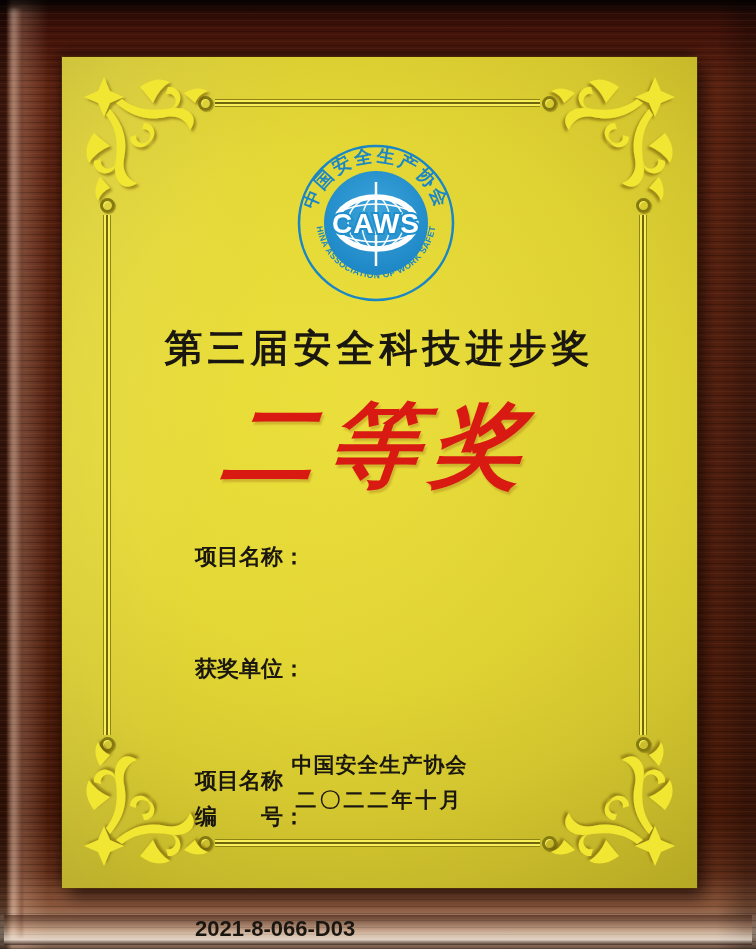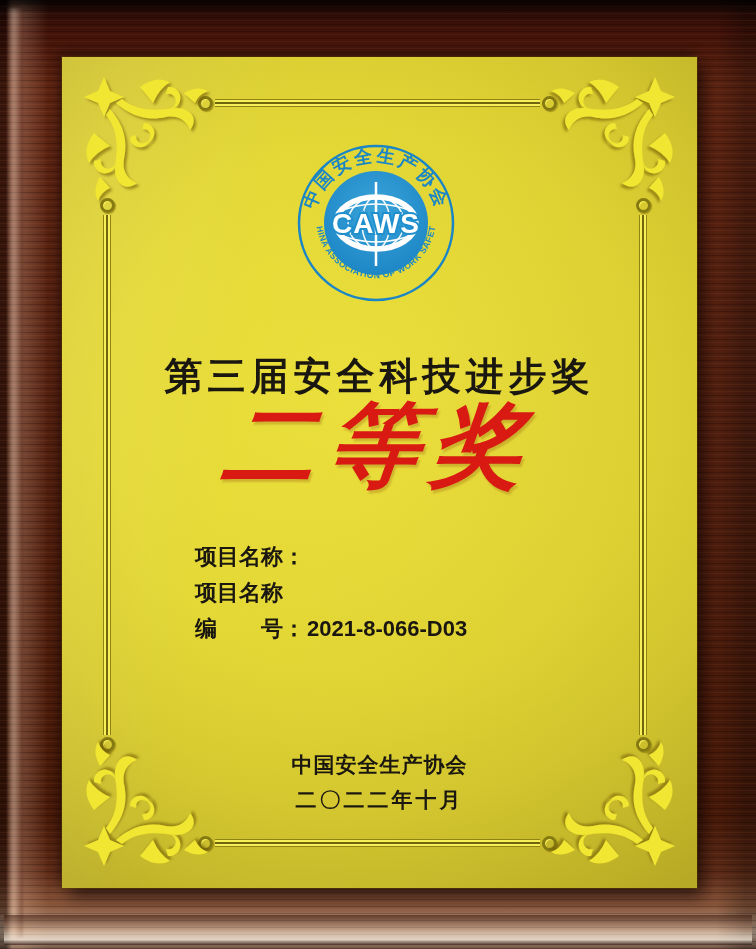--- a/index.html
+++ b/index.html
@@ -41,28 +41,28 @@
 
   
   .corner{position:absolute;width:140px;height:140px;}
   .c-tl{left:18px;top:16px;}
   .c-tr{left:477px;top:16px;transform:scaleX(-1);}
   .c-bl{left:18px;top:673px;transform:scaleY(-1);}
   .c-br{left:477px;top:673px;transform:scale(-1,-1);}
 
   
   .title{position:absolute;left:0;top:266px;width:100%;text-align:center;
-    font-size:38px;font-weight:bold;letter-spacing:5px;color:#1a1610;margin-top:28px;}
+    font-size:38px;font-weight:bold;letter-spacing:5px;color:#1a1610;}
   .award{position:absolute;left:0;top:338px;width:100%;text-align:center;
     font-family:"DejaVu Serif","Liberation Serif",serif;font-style:italic;font-weight:bold;
     font-size:92px;line-height:1.1;letter-spacing:12px;color:#d81a12;
     transform:skewX(-6deg);text-shadow:2px 3px 2px rgba(120,40,0,.22);}
   .fields{position:absolute;left:133px;top:482px;width:470px;color:#1a1610;
     font-size:22px;font-weight:bold;}
-  .frow{display:flex;}
+  .frow{display:flex;flex-direction:column;}
   .flabel{width:112px;flex:0 0 112px;line-height:36px;white-space:pre;}
   .fvals{flex:1;}
   .fline{line-height:36px;white-space:nowrap;}
   .issuer{position:absolute;left:0;top:694px;width:100%;text-align:center;
     font-size:21px;font-weight:bold;letter-spacing:1px;color:#1a1610;}
   .cdate{position:absolute;left:0;top:729px;width:100%;text-align:center;
     font-size:21px;font-weight:bold;letter-spacing:3px;color:#1a1610;}
 
   
   .logo{position:absolute;left:234px;top:86px;width:160px;height:160px;}
@@ -163,20 +163,21 @@
 
     <div class="award">二等奖</div>
 
     <div class="fields">
       <div class="frow">
         <div class="flabel">项目名称：</div>
         <div class="fvals">
         </div>
       </div>
       <div class="frow">
+        <div class="flabel">获奖单位：</div>
         <div class="fvals">
           <div class="fline">项目名称</div>
         </div>
       </div>
       <div class="frow">
         <div class="flabel">编　　号：</div>
         <div class="fvals">
           <div class="fline">2021-8-066-D03</div>
         </div>
       </div>

